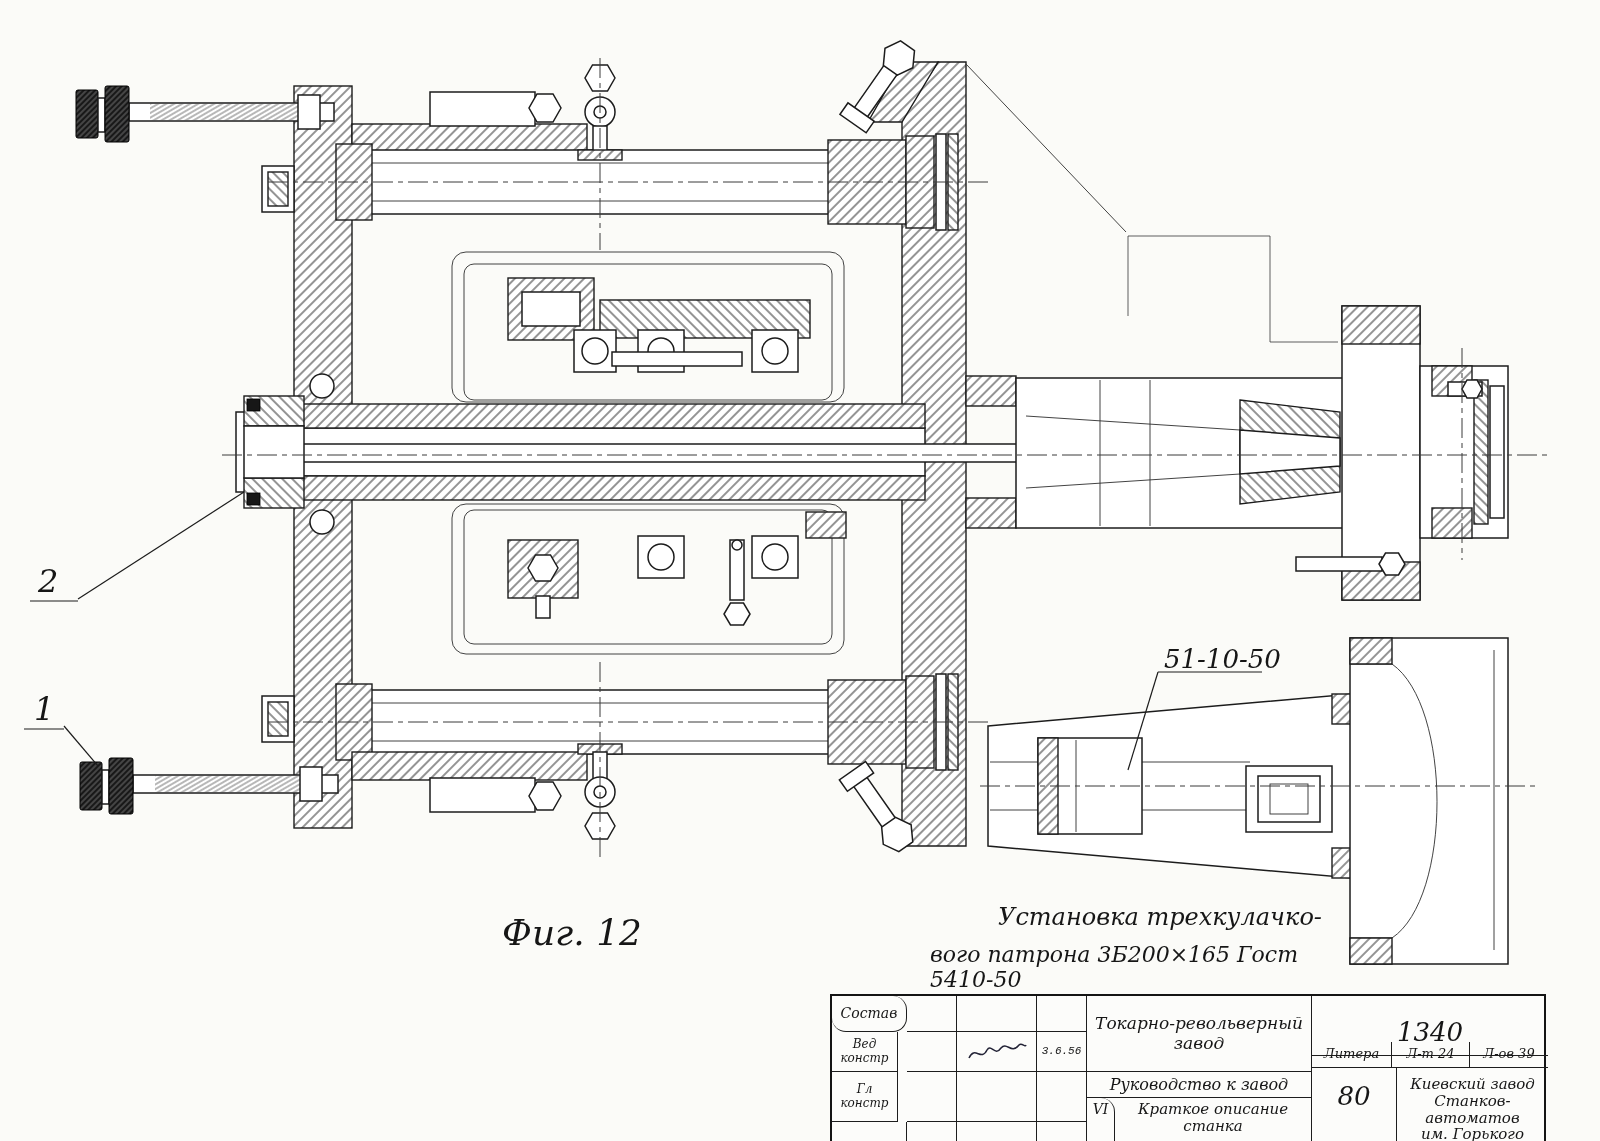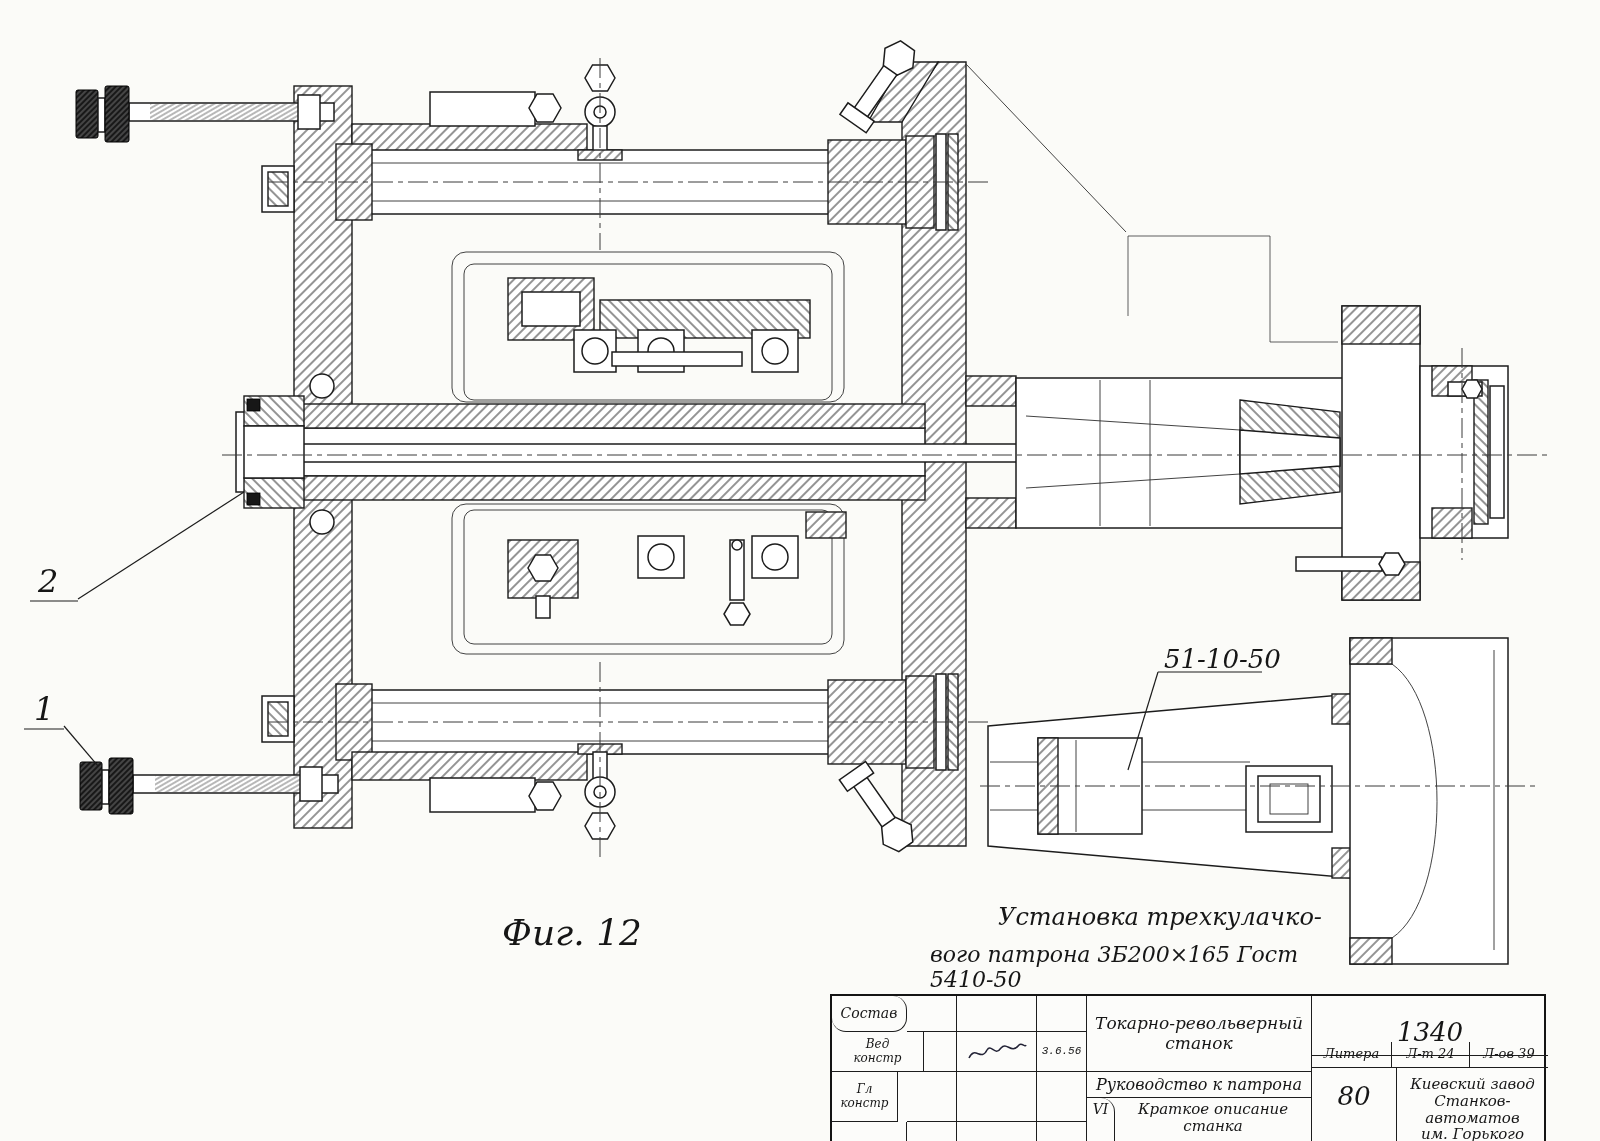--- a/index.html
+++ b/index.html
@@ -279,21 +279,21 @@
 
 <div class="abs hand" style="left:990px;top:903px;width:340px;text-align:center;font-size:24px;">Установка трехкулачко-</div>
 
 <div class="abs hand" style="left:930px;top:942px;width:420px;text-align:left;font-size:22px;">вого патрона 3Б200×165 Гост 5410-50</div>
 
 <div class="tb">
 
   <div class="cell fs14" style="left:0;top:0;width:75px;height:36px;">
     <span>Состав</span>
   </div>
-  <div class="cell fs12" style="left:0;top:36px;width:92px;height:40px;text-align:center;">
+  <div class="cell fs12" style="left:0;top:36px;width:66px;height:40px;text-align:center;">
     <span>Вед</span>
     <span>констр</span>
   </div>
   <div class="cell fs12" style="left:0;top:76px;width:66px;height:50px;">
     <span>Гл</span>
     <span>констр</span>
   </div>
   <div class="cell noB" style="left:0;top:126px;width:75px;height:40px;"></div>
 
   <div class="cell" style="left:75px;top:0;width:50px;height:36px;"></div>
@@ -312,24 +312,24 @@
 
   <div class="cell" style="left:205px;top:0;width:50px;height:36px;"></div>
   <div class="cell fs11" style="left:205px;top:36px;width:50px;height:40px;font-family:Liberation Mono, monospace;">
     <span>3.6.56</span>
   </div>
   <div class="cell" style="left:205px;top:76px;width:50px;height:50px;"></div>
   <div class="cell noB" style="left:205px;top:126px;width:50px;height:40px;"></div>
 
   <div class="cell fs17" style="left:255px;top:0;width:225px;height:76px;">
     <span>Токарно-револьверный</span>
-    <span>станок</span>
+    <span>завод</span>
   </div>
   <div class="cell fs16" style="left:255px;top:76px;width:225px;height:26px;">
-    <span>Руководство к патрона</span>
+    <span>Руководство к завод</span>
   </div>
   <div class="cell fs14 noB" style="left:255px;top:102px;width:28px;height:64px;justify-content:flex-start;padding-top:4px;">
     <span>VI</span>
   </div>
   <div class="cell fs15 noB" style="left:283px;top:102px;width:197px;height:64px;justify-content:flex-start;padding-top:3px;">
     <span>Краткое описание</span>
     <span>станка</span>
   </div>
 
   <div class="cell fs26 noR" style="left:480px;top:0;width:236px;height:46px;margin-top:14px;">

